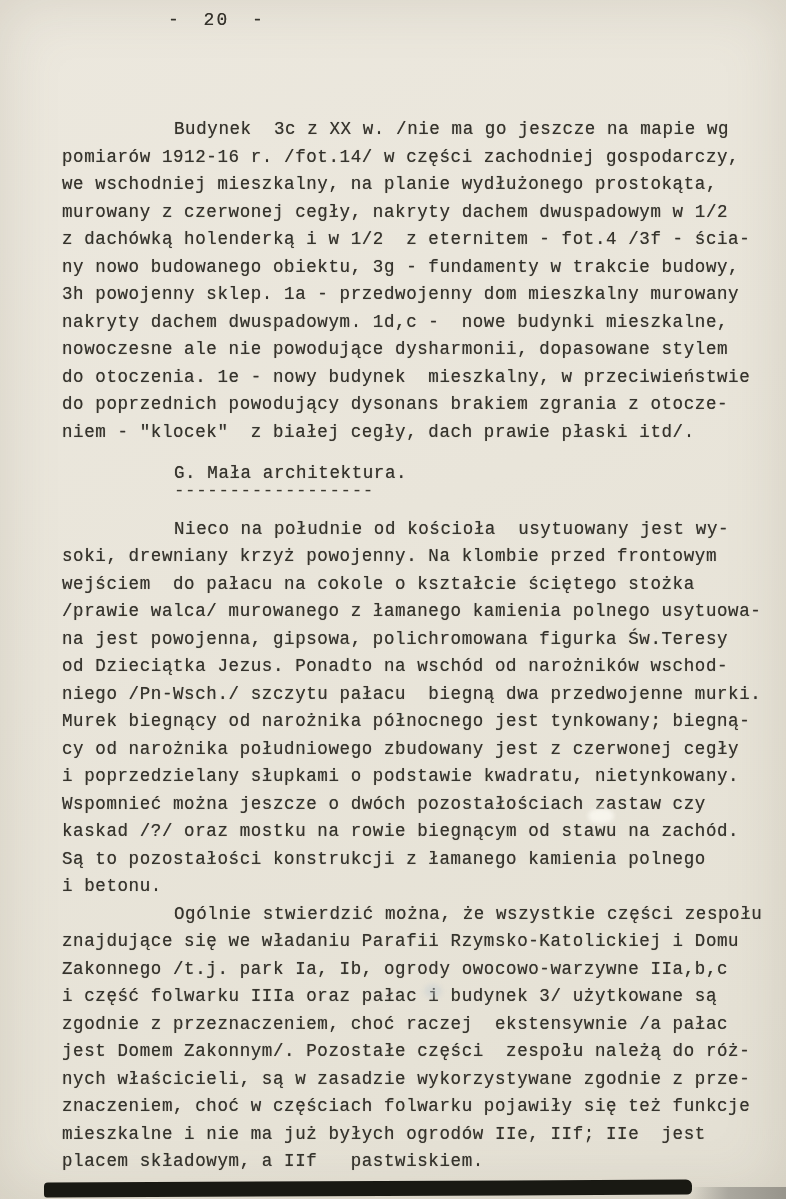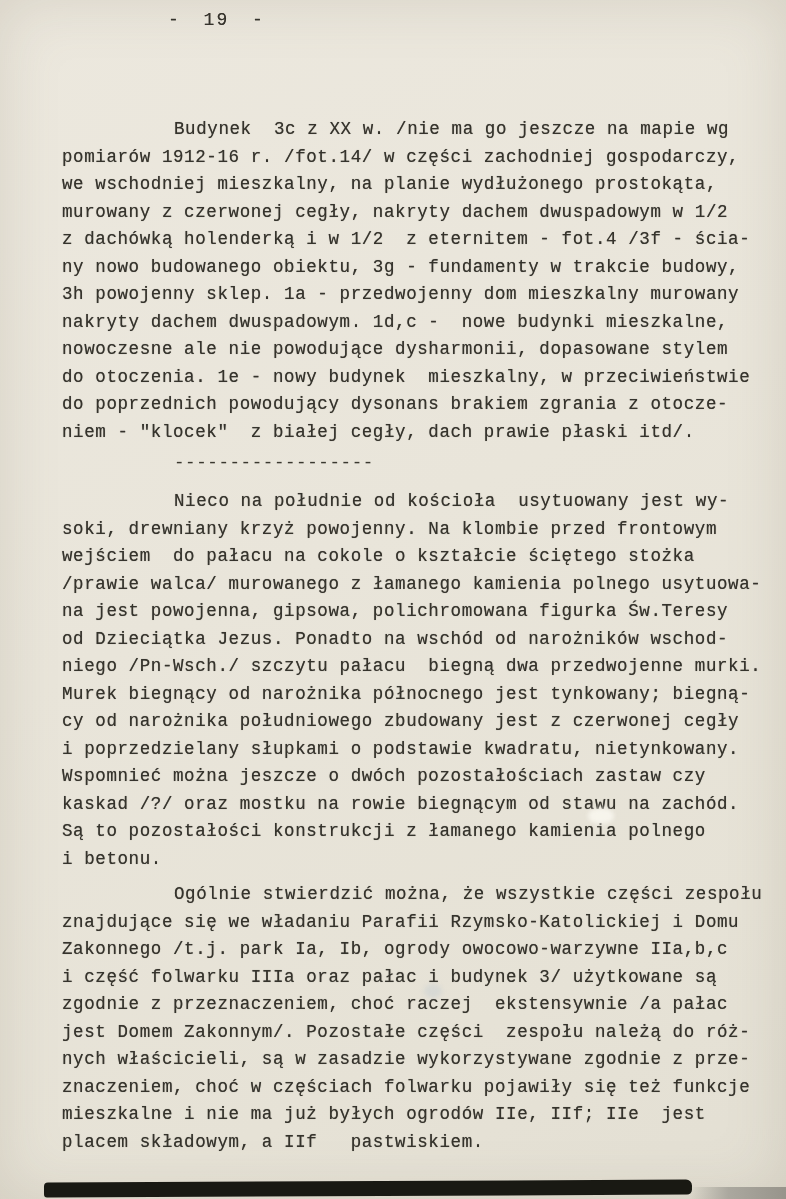--- a/index.html
+++ b/index.html
@@ -54,21 +54,21 @@
     text-shadow: 0 0 0.7px rgba(45,42,36,0.65);
   }
   .section-underline {
     font-size: 17.5px;
     line-height: 10px;
     letter-spacing: 0.6px;
     margin-top: -2px;
     white-space: pre;
     color: #3a382f;
   }
-  .para-2 { margin-bottom: 8px; }
+  .para-2 { }
   .blemish-1 {
     position: absolute;
     top: 808px;
     left: 588px;
     width: 26px;
     height: 16px;
     border-radius: 50%;
     background: rgba(248,246,238,0.9);
     filter: blur(2px);
   }
@@ -99,38 +99,39 @@
     width: 96px;
     height: 12px;
     background: linear-gradient(90deg, rgba(150,147,138,0) 0%, #aba89f 40%, #97948b 100%);
   }
 </style>
 </head>
 <body>
 
 <div class="page">
 
-  <div class="page-number">- 19 -</div>
+  <div class="page-number">- 20 -</div>
 
   <div class="content">
 
     <p class="para para-1">Budynek  3c z XX w. /nie ma go jeszcze na mapie wg
 pomiarów 1912-16 r. /fot.14/ w części zachodniej gospodarczy,
 we wschodniej mieszkalny, na planie wydłużonego prostokąta,
 murowany z czerwonej cegły, nakryty dachem dwuspadowym w 1/2
 z dachówką holenderką i w 1/2  z eternitem - fot.4 /3f - ścia-
 ny nowo budowanego obiektu, 3g - fundamenty w trakcie budowy,
 3h powojenny sklep. 1a - przedwojenny dom mieszkalny murowany
 nakryty dachem dwuspadowym. 1d,c -  nowe budynki mieszkalne,
 nowoczesne ale nie powodujące dysharmonii, dopasowane stylem
 do otoczenia. 1e - nowy budynek  mieszkalny, w przeciwieństwie
 do poprzednich powodujący dysonans brakiem zgrania z otocze-
 niem - "klocek"  z białej cegły, dach prawie płaski itd/.</p>
 
     <div class="heading-block">
+      <div class="section-heading">G. Mała architektura.</div>
       <div class="section-underline">------------------</div>
     </div>
 
     <p class="para para-2">Nieco na południe od kościoła  usytuowany jest wy-
 soki, drewniany krzyż powojenny. Na klombie przed frontowym
 wejściem  do pałacu na cokole o kształcie ściętego stożka
 /prawie walca/ murowanego z łamanego kamienia polnego usytuowa-
 na jest powojenna, gipsowa, polichromowana figurka Św.Teresy
 od Dzieciątka Jezus. Ponadto na wschód od narożników wschod-
 niego /Pn-Wsch./ szczytu pałacu  biegną dwa przedwojenne murki.

